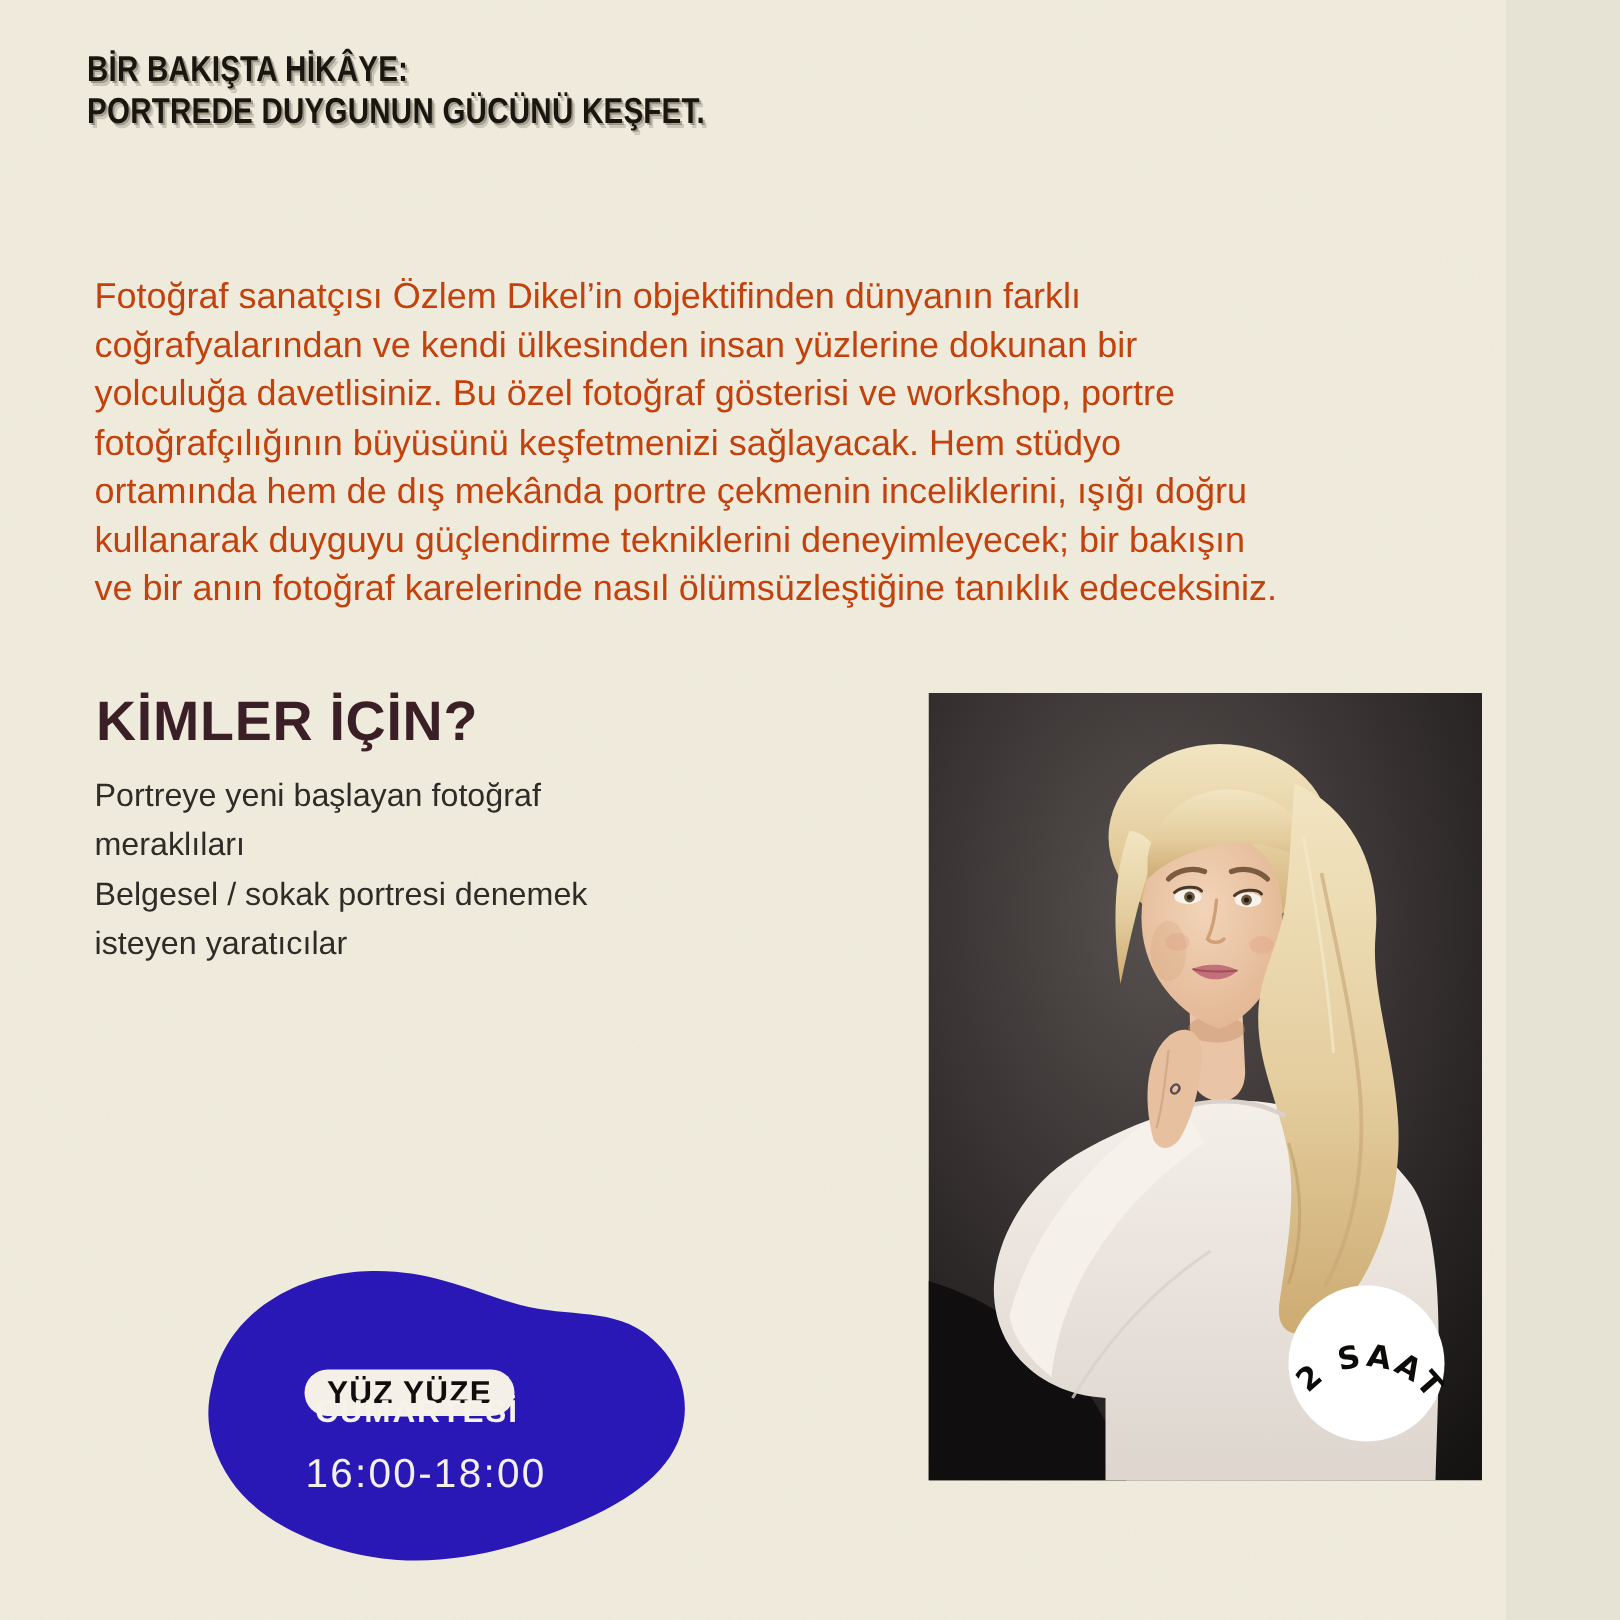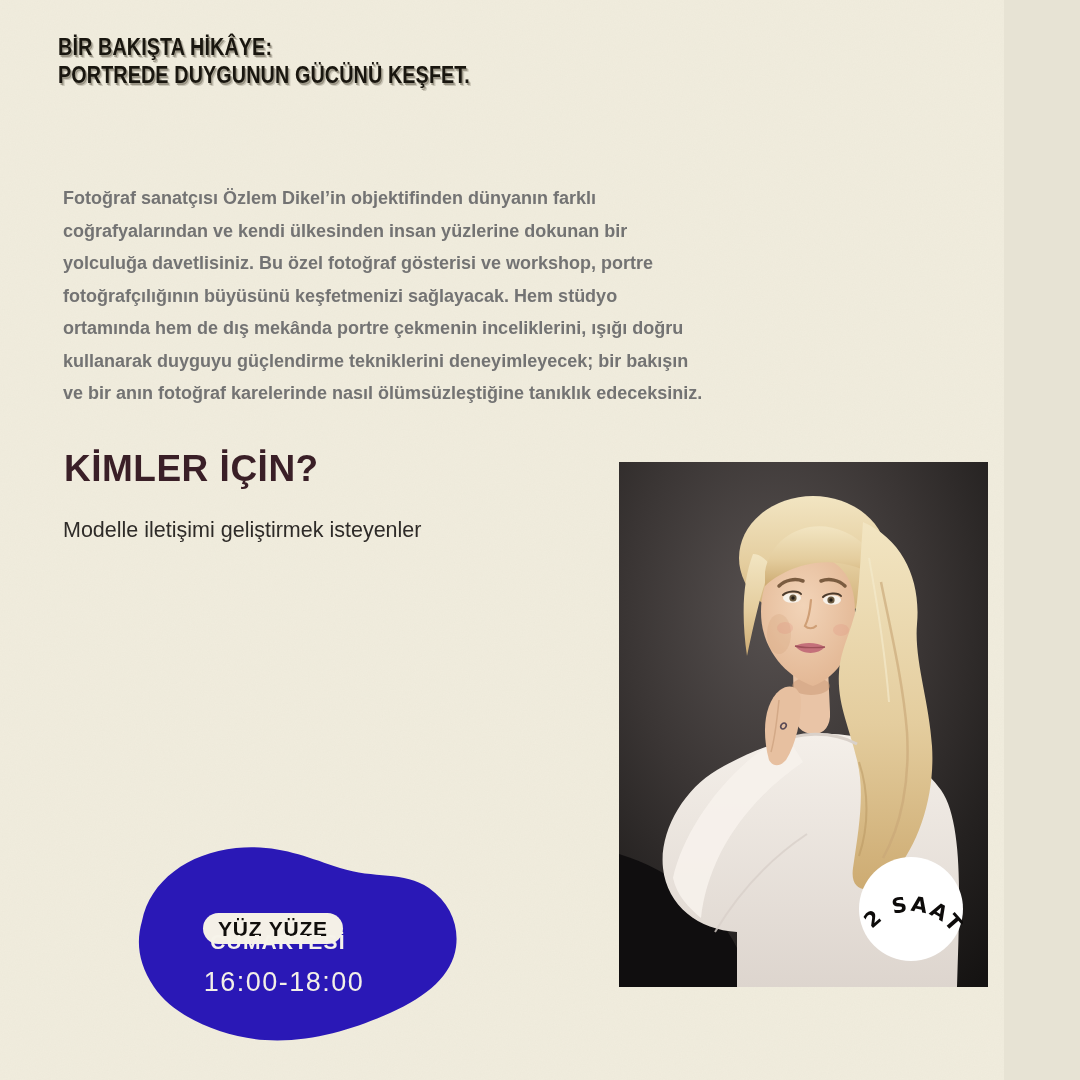--- a/index.html
+++ b/index.html
@@ -23,25 +23,24 @@
   }
 
   .sec-title{
     position:absolute;left:64px;
     font-size:37px;font-weight:700;letter-spacing:.5px;color:#3a1f27;
     white-space:nowrap;
   }
   .about-title{top:118px;}
   .about-body{
     position:absolute;left:63px;top:182px;width:800px;
-    font-size:18px;line-height:32.5px;color:#737373;
+    font-size:24px;line-height:32.5px;color:#c2410c;
     white-space:pre-line;
-    font-weight:bold;
-  }
-  .audience-title{top:448px;}
+  }
+  .audience-title{top:460px;}
   .audience-list{
     position:absolute;left:63px;top:514px;width:430px;
     font-size:21.5px;line-height:33px;color:#2e2b28;
   }
   .audience-list .item{white-space:pre-line;}
 
   
   .photo{position:absolute;left:619px;top:462px;width:369px;height:525px;}
   .photo svg{display:block;width:100%;height:100%;}
 
@@ -94,21 +93,24 @@
   <div class="about-body">Fotoğraf sanatçısı Özlem Dikel’in objektifinden dünyanın farklı
 coğrafyalarından ve kendi ülkesinden insan yüzlerine dokunan bir
 yolculuğa davetlisiniz. Bu özel fotoğraf gösterisi ve workshop, portre
 fotoğrafçılığının büyüsünü keşfetmenizi sağlayacak. Hem stüdyo
 ortamında hem de dış mekânda portre çekmenin inceliklerini, ışığı doğru
 kullanarak duyguyu güçlendirme tekniklerini deneyimleyecek; bir bakışın
 ve bir anın fotoğraf karelerinde nasıl ölümsüzleştiğine tanıklık edeceksiniz.</div>
 
   <div class="sec-title audience-title">KİMLER İÇİN?</div>
   <div class="audience-list">
-    <div class="item">Modelle iletişimi geliştirmek isteyenler</div>
+    <div class="item">Portreye yeni başlayan fotoğraf
+meraklıları</div>
+    <div class="item">Belgesel / sokak portresi denemek
+isteyen yaratıcılar</div>
   </div>
 
   <div class="photo">
     <svg viewBox="0 0 369 525" xmlns="http://www.w3.org/2000/svg">
       <defs>
         <radialGradient id="bgGrad" cx="42%" cy="28%" r="90%">
           <stop offset="0%" stop-color="#575150"></stop>
           <stop offset="45%" stop-color="#3a3534"></stop>
           <stop offset="75%" stop-color="#242120"></stop>
           <stop offset="100%" stop-color="#151312"></stop>

